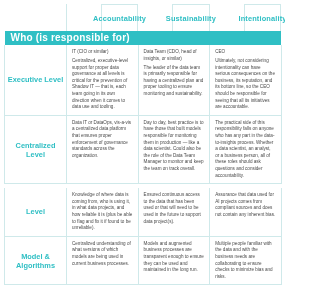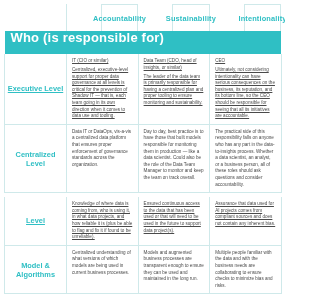--- a/index.html
+++ b/index.html
@@ -57,23 +57,23 @@
 
   
   tr.section td {
     padding: 0;
     border: none;
   }
   .band {
     background: #2fbfc4;
     color: #ffffff;
     font-weight: bold;
-    font-size: 13px;
+    font-size: 10px;
     letter-spacing: 0.2px;
-    height: 23px;
+    height: 14px;
     line-height: 14px;
     padding-left: 6px;
     box-sizing: border-box;
   }
 
   
   td.rowlabel {
     border: 1px solid #cfe9ea;
     border-top: none;
     text-align: center;
@@ -91,21 +91,20 @@
     vertical-align: top;
     padding: 4px 5px 4px 5px;
     background: #ffffff;
     font-size: 4.6px;
     line-height: 6.6px;
     color: #4a4a4a;
   }
   td.cell.first-in-section,
   td.rowlabel.first-in-section {
     border-top: none;
-    text-decoration: underline;
   }
   .cell-text { display: block; }
   .cell-text.lead { margin-bottom: 2.5px; }
   tr.spacer td { height: 4px; border: none; padding: 0; background:#ffffff; }
 </style>
 </head>
 <body>
 
 <div class="matrix">
   <table class="grid">

